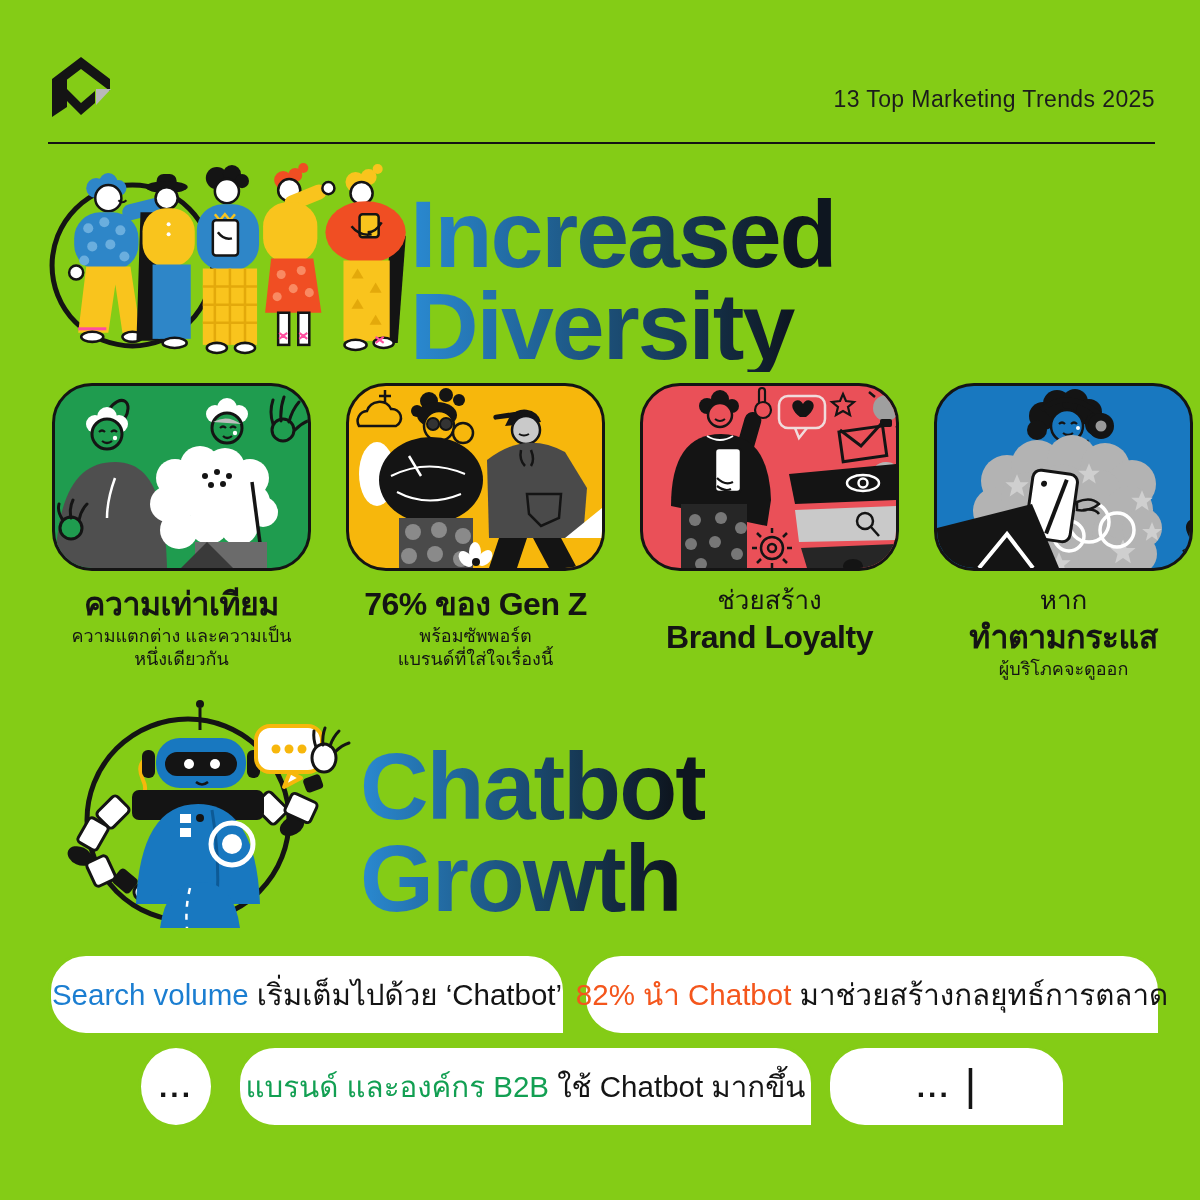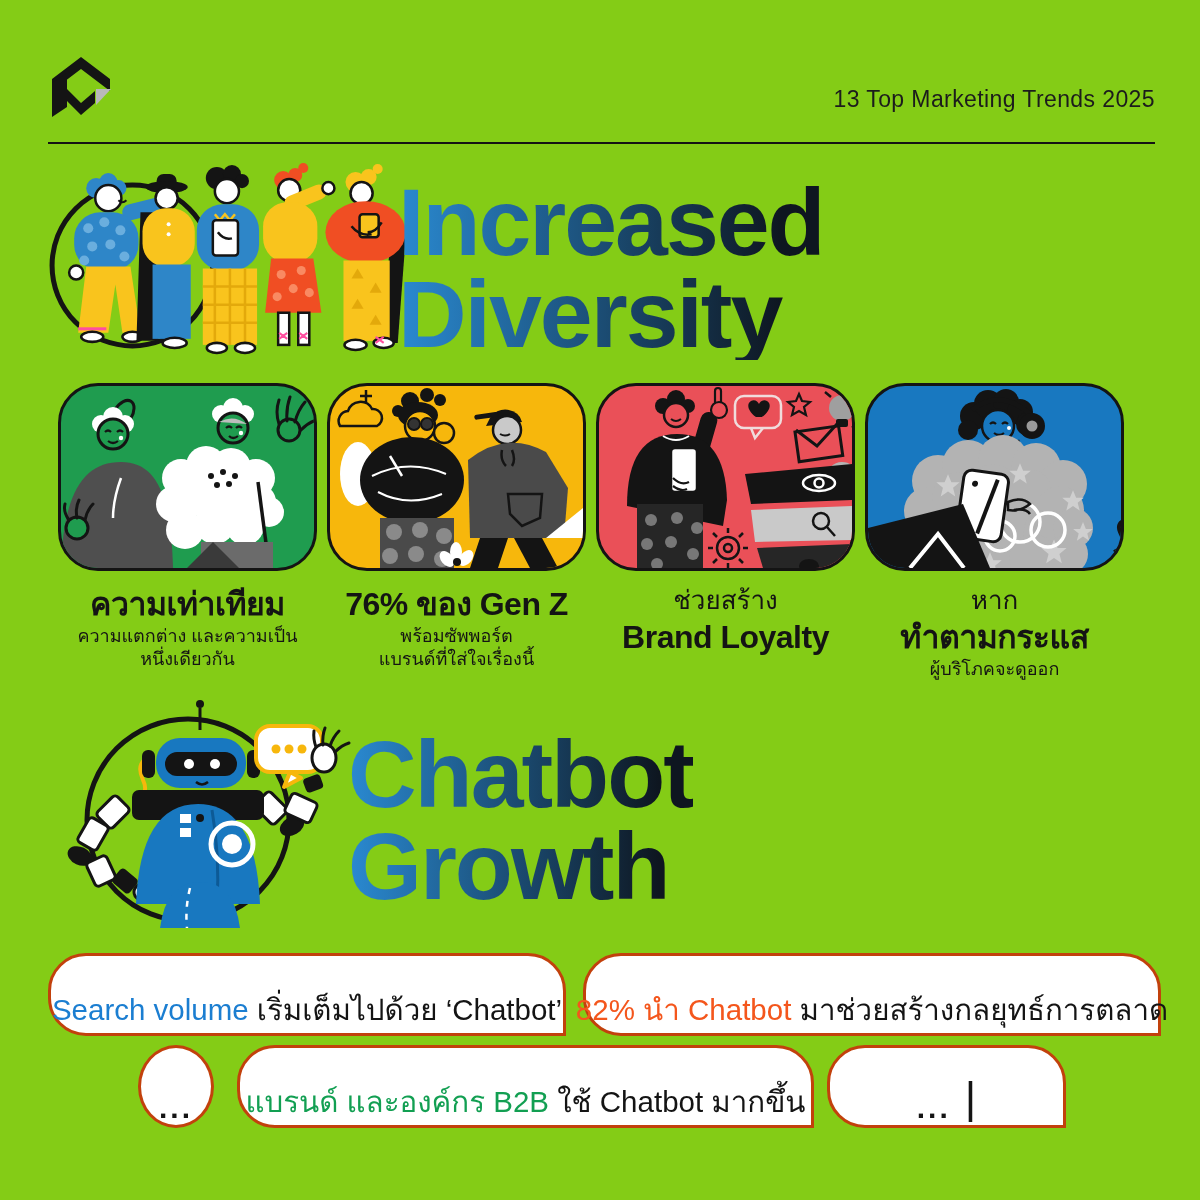--- a/index.html
+++ b/index.html
@@ -5,42 +5,42 @@
   html,body{margin:0;padding:0;background:#fff}
   .canvas{position:relative;width:1200px;height:1200px;background:#84cc16;overflow:hidden;
           font-family:"Liberation Sans","DejaVu Sans",sans-serif;color:#141414}
 
   
   .logo{position:absolute;left:48px;top:52px;width:66px;height:66px}
   .header-title{position:absolute;right:45px;top:86px;font-size:23px;font-weight:400;letter-spacing:.4px;color:#1c1c1c}
   .divider{position:absolute;left:48px;right:45px;top:142px;height:2px;background:#141414}
 
   
-  .grad-title{position:absolute;margin:4px;font-size:95px;font-weight:800;line-height:.97;letter-spacing:-2px}
+  .grad-title{position:absolute;margin:16px;font-size:95px;font-weight:800;line-height:.97;letter-spacing:-2px}
   .grad-line{display:block;background:linear-gradient(90deg,#2a8ad2 0%,#0e1620 90%);
              -webkit-background-clip:text;background-clip:text;color:transparent}
   .title-diversity{left:394px;top:172px}
   .title-chatbot{left:344px;top:724px}
 
   .people-illo{position:absolute;left:44px;top:162px;width:402px;height:206px}
   .robot-illo{position:absolute;left:38px;top:690px;width:314px;height:240px}
   .people-illo svg,.robot-illo svg{width:100%;height:100%;display:block}
 
   
-  .cards-row{position:absolute;left:58px;top:383px;display:flex;gap:10px}
+  .cards-row{position:absolute;left:52px;top:383px;display:flex;gap:35px}
   .card-col{width:259px;display:flex;flex-direction:column;align-items:center}
   .card{width:253px;height:182px;border:3px solid #141414;border-radius:40px;overflow:hidden;position:relative;flex:none}
   .card svg{position:absolute;inset:0;width:100%;height:100%}
   .caption{margin-top:13px;width:292px;text-align:center;line-height:1.28}
   .cap-pre{font-size:26px}
   .cap-head{font-size:32px;font-weight:800;letter-spacing:-.5px}
   .cap-sub{font-size:18px}
 
   
-  .bubble{position:absolute;border:3px solid #c2410c;background:#fff;display:flex;align-items:flex-end;
+  .bubble{position:absolute;border:3px solid #84cc16;background:#fff;display:flex;align-items:center;
           justify-content:center;font-size:29.5px;border-radius:38px 38px 0 38px;white-space:nowrap}
   .bubble .accent{font-weight:400}
   #bubble-search{left:48px;top:953px;width:512px;height:77px}
   #bubble-strategy{left:583px;top:953px;width:572px;height:77px}
   #bubble-b2b{left:237px;top:1045px;width:571px;height:77px}
   #bubble-typing{left:827px;top:1045px;width:233px;height:77px}
   #bubble-typing-small{left:138px;top:1045px;width:70px;height:77px;border-radius:50%}
   .dots{font-size:30px;font-weight:700;letter-spacing:3px}
   .cursor{font-size:44px;font-weight:400;margin-left:14px;position:relative;top:-2px}
 </style>

